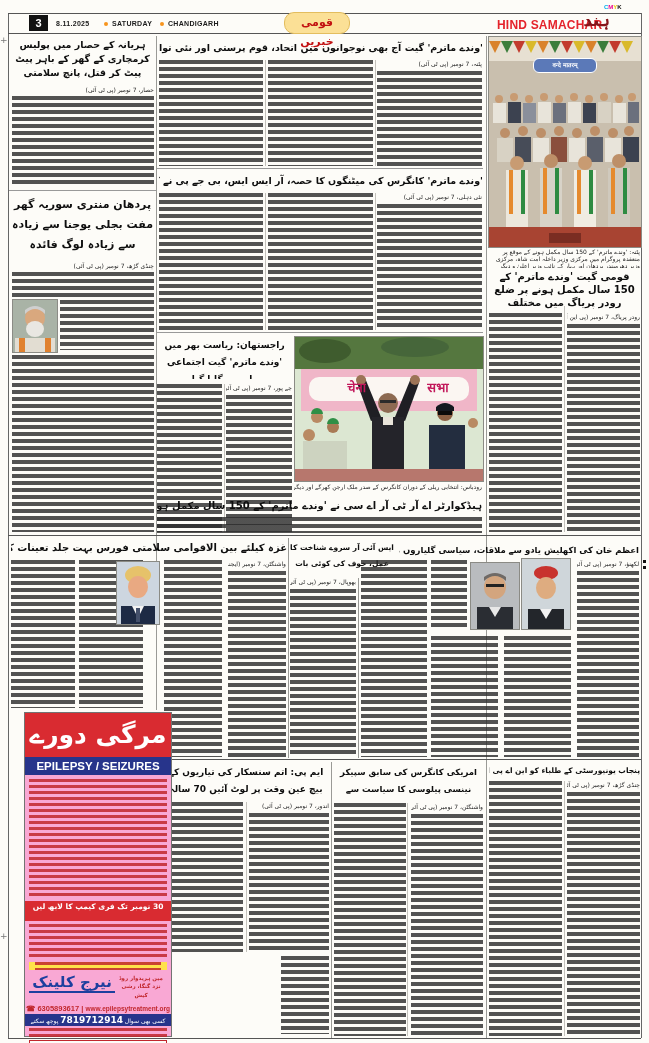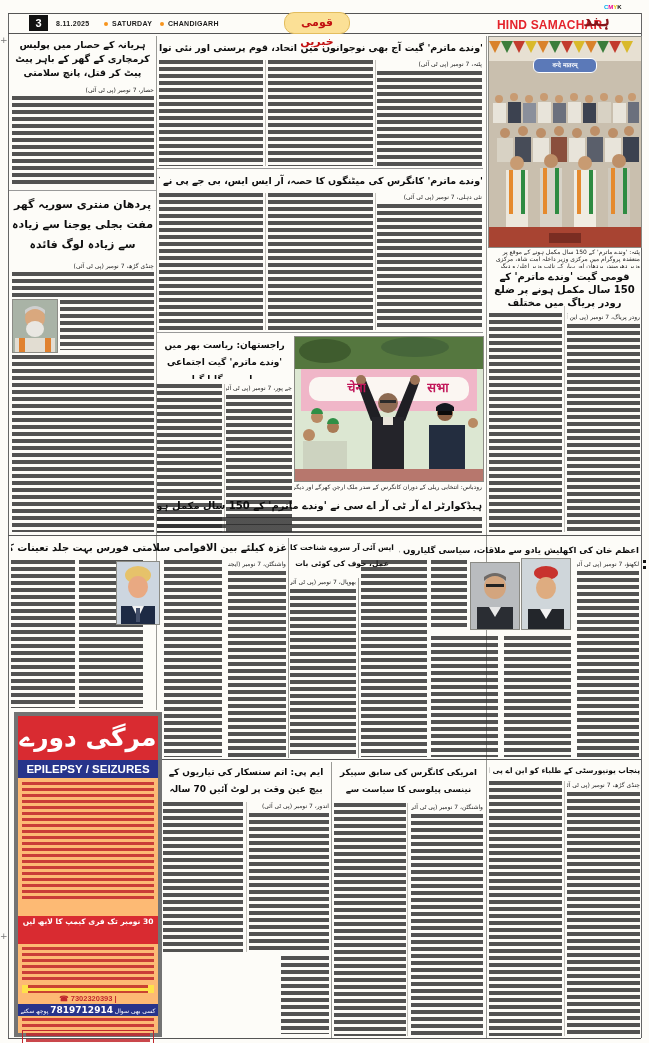--- a/index.html
+++ b/index.html
@@ -287,32 +287,39 @@
   <div class="abs hl" style="left:334px;top:764px;width:149px;height:36px;font-size:8.5px;line-height:2;">امریکی کانگرس کی سابق سپیکر نینسی پیلوسی کا سیاست سے ریٹائرمنٹ کا اعلان</div>
   <div class="abs dl" style="left:411px;top:803px;width:72px;">واشنگٹن، 7 نومبر (پی ٹی آئی)</div>
   <div class="abs sim" style="left:411px;top:814px;width:72px;height:222px;"></div>
   <div class="abs sim" style="left:334px;top:803px;width:72px;height:233px;"></div>
 
   <div class="abs hl nw" style="left:489px;top:763px;width:151px;height:15px;font-size:7.5px;line-height:15px;">پنجاب یونیورسٹی کے طلباء کو این اے پی اے کی حمایت حاصل</div>
   <div class="abs dl" style="left:567px;top:781px;width:73px;">چنڈی گڑھ، 7 نومبر (پی ٹی آئی)</div>
   <div class="abs sim" style="left:567px;top:792px;width:73px;height:244px;"></div>
   <div class="abs sim" style="left:489px;top:781px;width:73px;height:255px;"></div>
 
-  <div class="abs" style="left:14px;top:712px;width:148px;height:325px;border:4px solid #737373;background:#fdba74;box-sizing:border-box;">
+  <div class="abs" style="left:24px;top:712px;width:148px;height:325px;border:1px solid #737373;background:#f9a8d4;box-sizing:border-box;">
     <div style="height:44px;background:#d92b31;color:#fff;font-weight:bold;font-size:25px;text-align:center;line-height:44px;direction:rtl;overflow:hidden;">مرگی دورے</div>
     <div style="height:18px;background:#27348b;color:#fff;font-weight:bold;font-size:11.5px;text-align:center;line-height:18px;font-family:'Liberation Sans',sans-serif;overflow:hidden;">EPILEPSY / SEIZURES</div>
     <div class="simred" style="margin:4px 4px 0 4px;height:118px;"></div>
-    <div style="margin-top:16px;height:28px;background:#d92b31;color:#fff;font-weight:bold;font-size:7.5px;text-align:center;line-height:12px;direction:rtl;overflow:hidden;">30 نومبر تک فری کیمپ کا لابھ لیں</div>
+    <div style="margin-top:4px;height:20px;background:#d92b31;color:#fff;font-weight:bold;font-size:7.5px;text-align:center;line-height:12px;direction:rtl;overflow:hidden;">30 نومبر تک فری کیمپ کا لابھ لیں</div>
     <div class="simred" style="margin:3px 4px 0 4px;height:36px;"></div>
     <div style="margin:2px 4px 0 4px;height:8px;background:#ffe24a;">
       <div class="simred" style="height:8px;margin:0 6px;"></div>
     </div>
+    <div style="position:relative;height:33px;">
+      <div style="position:absolute;right:3px;top:4px;width:54px;font-size:5.5px;font-weight:bold;color:#c1272d;direction:rtl;text-align:center;line-height:1.5;">
+        <div>مین ہریدوار روڈ</div>
+        <div>نزد گنگا، رشی کیش</div>
+      </div>
+      <div style="position:absolute;left:4px;top:3px;width:86px;font-size:15px;font-weight:bold;color:#1d3f9e;direction:rtl;text-align:center;border-bottom:2px solid #1d3f9e;">نیرج کلینک</div>
+    </div>
     <div style="height:11px;text-align:center;font-size:7.5px;font-weight:bold;color:#c1272d;line-height:11px;font-family:'Liberation Sans',sans-serif;overflow:hidden;">
       <span>☎</span>
-      <span>7302320393</span>
+      <span>6305893617</span>
       <span>|</span>
       <span style="font-size:6.5px;">www.epilepsytreatment.org</span>
     </div>
     <div style="height:12px;background:#27348b;color:#fff;text-align:center;direction:rtl;font-size:6px;line-height:12px;overflow:hidden;">
       <span>کسی بھی سوال</span>
       <span style="font-size:9px;font-weight:bold;">7819712914</span>
       <span>پوچھ سکتے ہیں</span>
     </div>
     <div class="simred" style="margin:2px 4px 0 4px;height:10px;"></div>
     <div style="margin:2px 4px 0 4px;height:14px;border:1px solid #c1272d;">

